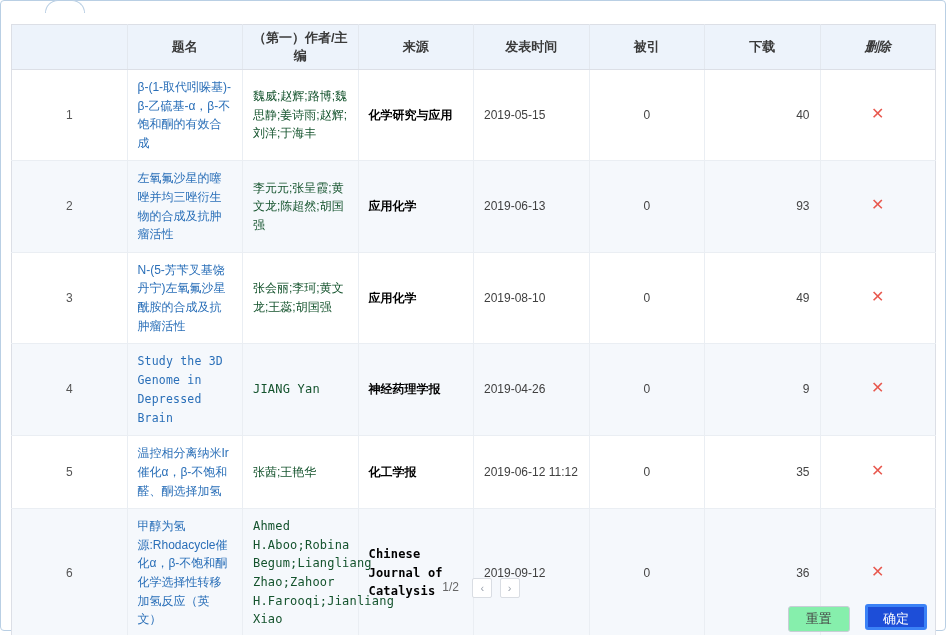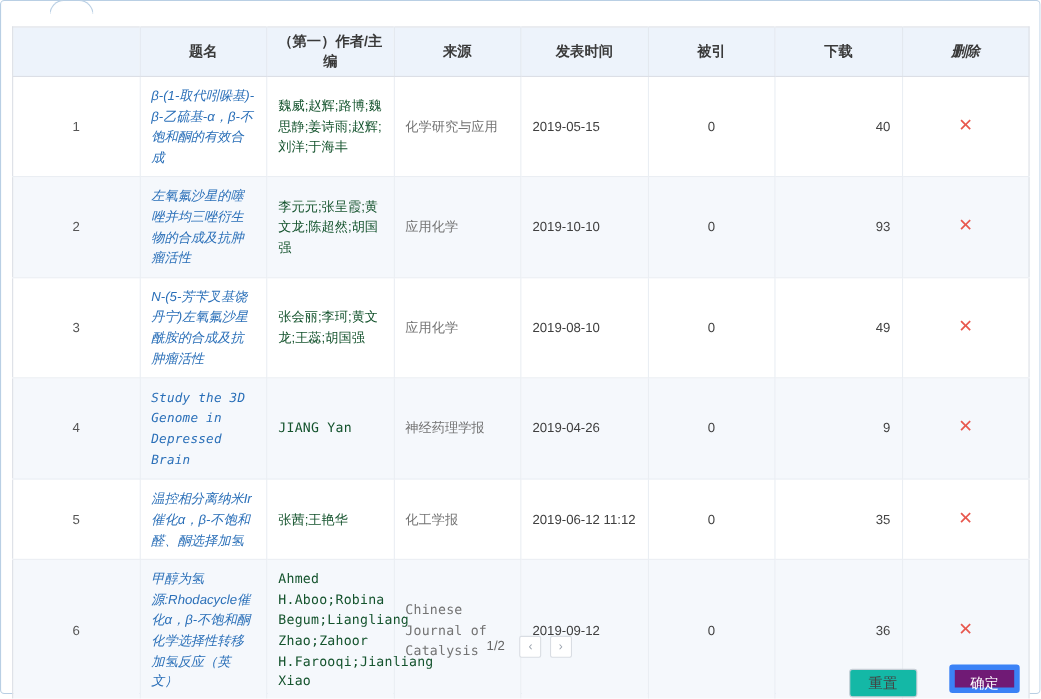--- a/index.html
+++ b/index.html
@@ -81,24 +81,24 @@
     vertical-align: middle;
     font-size: 12px;
     line-height: 1.55;
     box-sizing: border-box;
   }
   table.grid tbody td:last-child { border-right: none; }
   table.grid tbody tr:nth-child(even) td { background: #f5f8fc; }
   table.grid tbody tr:nth-child(odd)  td { background: #ffffff; }
 
   td.c-index { text-align: center; color: #555; width: 34px; font-size: 12px; }
-  td.c-title { color: #2a6fb8; width: 285px; font-style: italic; }
+  td.c-title { color: #2a6fb8; width: 285px; }
   td.c-title .link { color: #2a6fb8; cursor: pointer; }
   td.c-author { color: #14532d; width: 145px; }
-  td.c-source { color: #737373; width: 175px; }
+  td.c-source { color: #000000; width: 175px; font-weight: bold; }
   td.c-date   { color: #404040; width: 100px; }
   td.c-cited  { color: #444; width: 70px; text-align: center; }
   td.c-down   { color: #444; width: 70px; text-align: right; }
   td.c-del    { width: 62px; text-align: center; }
 
   .del-x {
     display: inline-block;
     color: #e8584e;
     font-size: 16px;
     line-height: 16px;
@@ -151,29 +151,28 @@
     line-height: 24px;
     text-align: center;
     border-radius: 3px;
     font-size: 13px;
     cursor: pointer;
     padding: 0 14px;
     box-sizing: border-box;
   }
   .btn-reset {
     border: 1px solid #c8ced6;
-    background: #14b8a6;
+    background: #86efac;
     color: #444;
     margin-right: 12px;
   }
   .btn-confirm {
-    border: 5px solid #3b82f6;
-    background: #701a75;
+    border: 3px solid #3b82f6;
+    background: #1d4ed8;
     color: #ffffff;
-    margin-left: 14px;
   }
 </style>
 </head>
 <body>
 
 <div class="window">
   <div class="top-nub"></div>
   <div class="top-nub-cover"></div>
 
   <div class="content">
@@ -201,21 +200,21 @@
           <td class="c-cited">0</td>
           <td class="c-down">40</td>
           <td class="c-del"><span class="del-x">✕</span></td>
         </tr>
 
         <tr>
           <td class="c-index">2</td>
           <td class="c-title"><span class="link">左氧氟沙星的噻唑并均三唑衍生物的合成及抗肿瘤活性</span></td>
           <td class="c-author">李元元;张呈霞;黄文龙;陈超然;胡国强</td>
           <td class="c-source">应用化学</td>
-          <td class="c-date">2019-10-10</td>
+          <td class="c-date">2019-06-13</td>
           <td class="c-cited">0</td>
           <td class="c-down">93</td>
           <td class="c-del"><span class="del-x">✕</span></td>
         </tr>
 
         <tr>
           <td class="c-index">3</td>
           <td class="c-title"><span class="link">N-(5-芳苄叉基饶丹宁)左氧氟沙星酰胺的合成及抗肿瘤活性</span></td>
           <td class="c-author">张会丽;李珂;黄文龙;王蕊;胡国强</td>
           <td class="c-source">应用化学</td>

